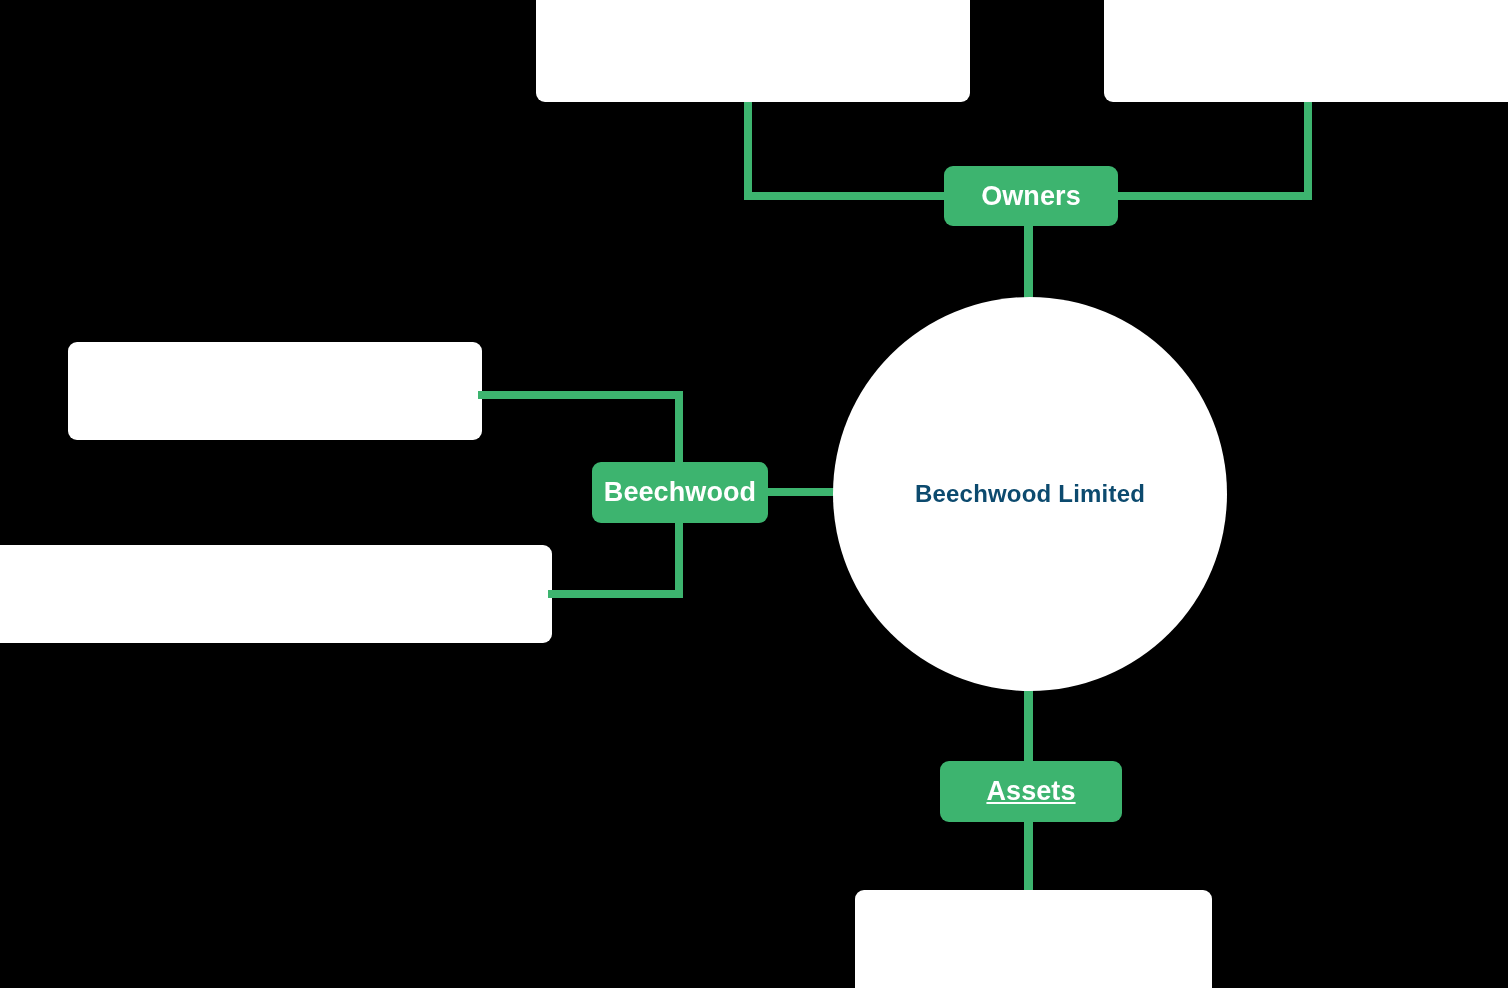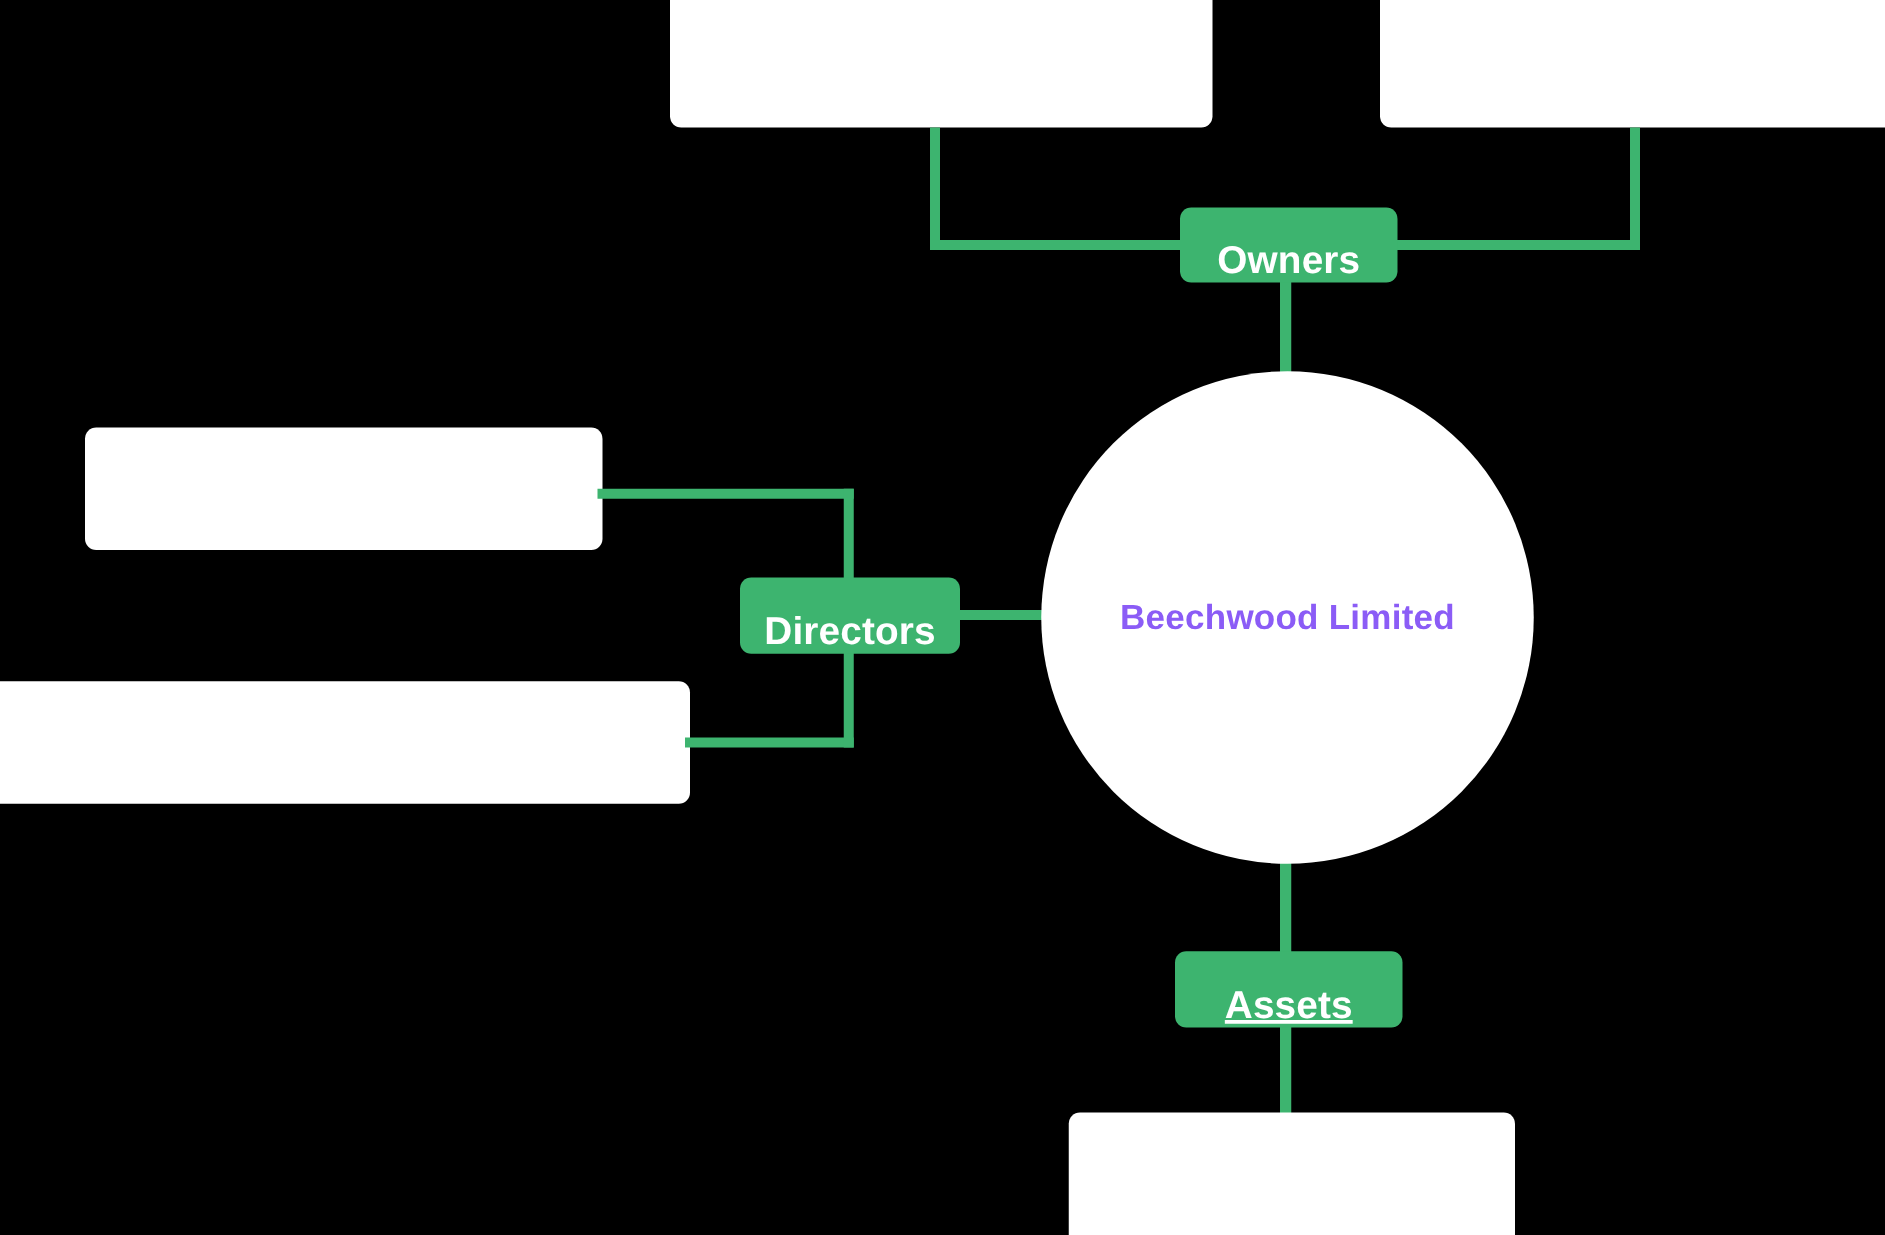--- a/index.html
+++ b/index.html
@@ -29,44 +29,44 @@
     background: #ffffff;
     border-radius: 9px;
     box-sizing: border-box;
   }
   
   .pill {
     position: absolute;
     background: #3db46f;
     border-radius: 9px;
     display: flex;
-    align-items: flex-end;
+    align-items: center;
     justify-content: center;
     color: #ffffff;
     font-weight: bold;
-    font-size: 31px;
+    font-size: 27px;
     letter-spacing: 0.1px;
     box-sizing: border-box;
     z-index: 5;
     white-space: nowrap;
   }
   
   .center-circle {
     position: absolute;
     background: #ffffff;
     border-radius: 50%;
     display: flex;
     align-items: center;
     justify-content: center;
     z-index: 4;
   }
   .center-circle-label {
-    color: #8b5cf6;
+    color: #0c4a6e;
     font-weight: bold;
-    font-size: 28px;
+    font-size: 24px;
     letter-spacing: 0.2px;
     white-space: nowrap;
   }
 </style>
 </head>
 <body>
 
 <div id="diagram-canvas">
 
   <div class="node-box" style="left:536px; top:-32px; width:434px; height:134px;"></div>
@@ -93,21 +93,21 @@
 
   <div class="conn" style="left:478px; top:391px; width:205px; height:8px;"></div>
 
   <div class="conn" style="left:548px; top:590px; width:135px; height:8px;"></div>
 
   <div class="conn" style="left:675px; top:391px; width:8px; height:207px;"></div>
 
   <div class="conn" style="left:764px; top:488px; width:80px; height:8px;"></div>
 
   <div class="pill" style="left:592px; top:462px; width:176px; height:61px;">
-    <span>Directors</span>
+    <span>Beechwood</span>
   </div>
 
   <div class="center-circle" style="left:833px; top:297px; width:394px; height:394px;">
     <span class="center-circle-label">Beechwood Limited</span>
   </div>
 
   <div class="conn" style="left:1024px; top:676px; width:9px; height:92px;"></div>
 
   <div class="pill" style="left:940px; top:761px; width:182px; height:61px;text-decoration:underline;">
     <span>Assets</span>

